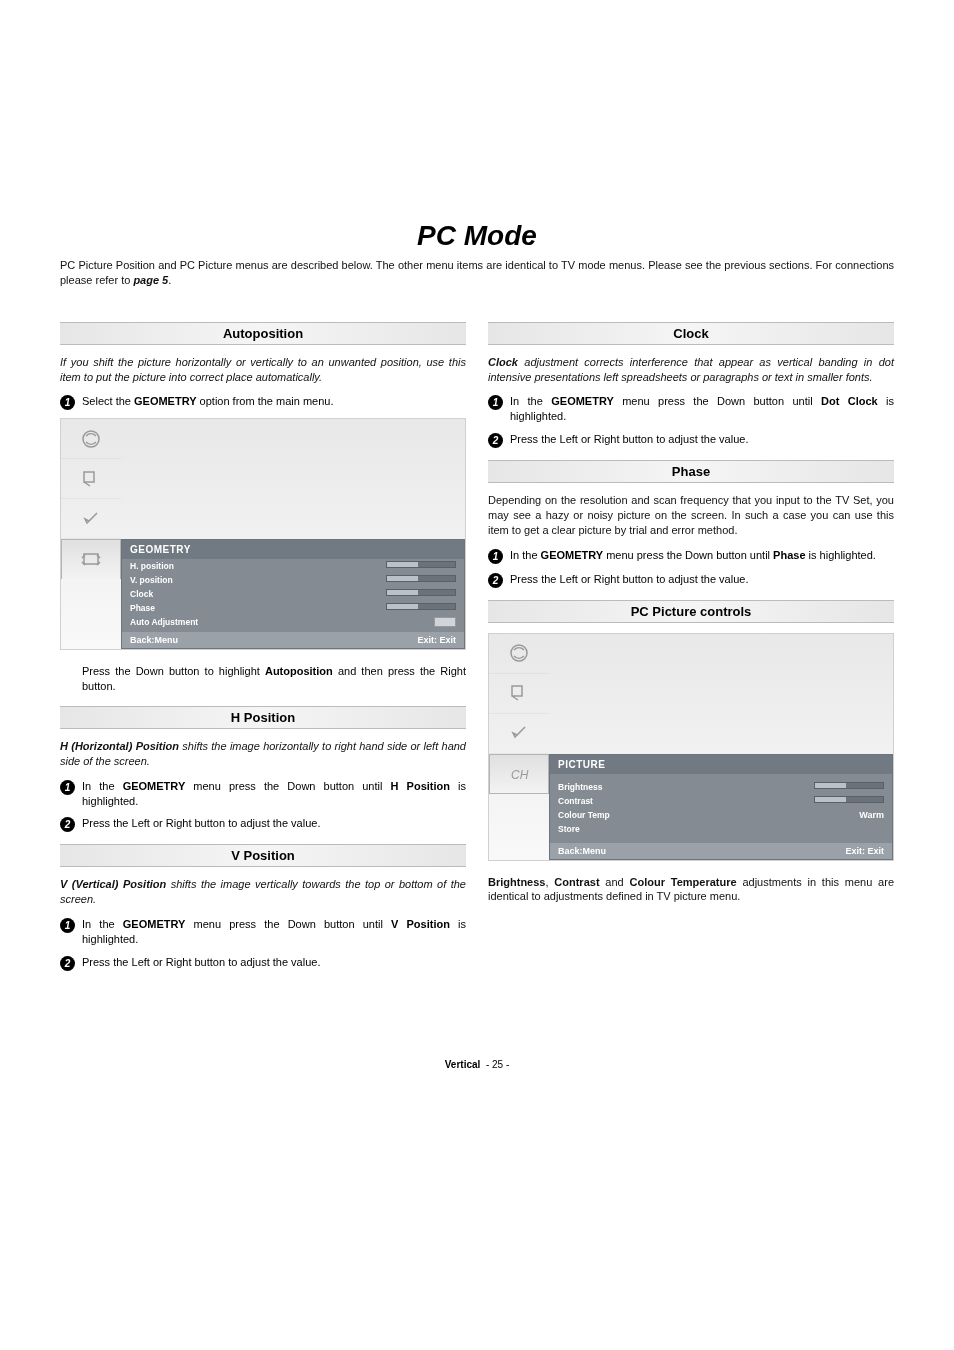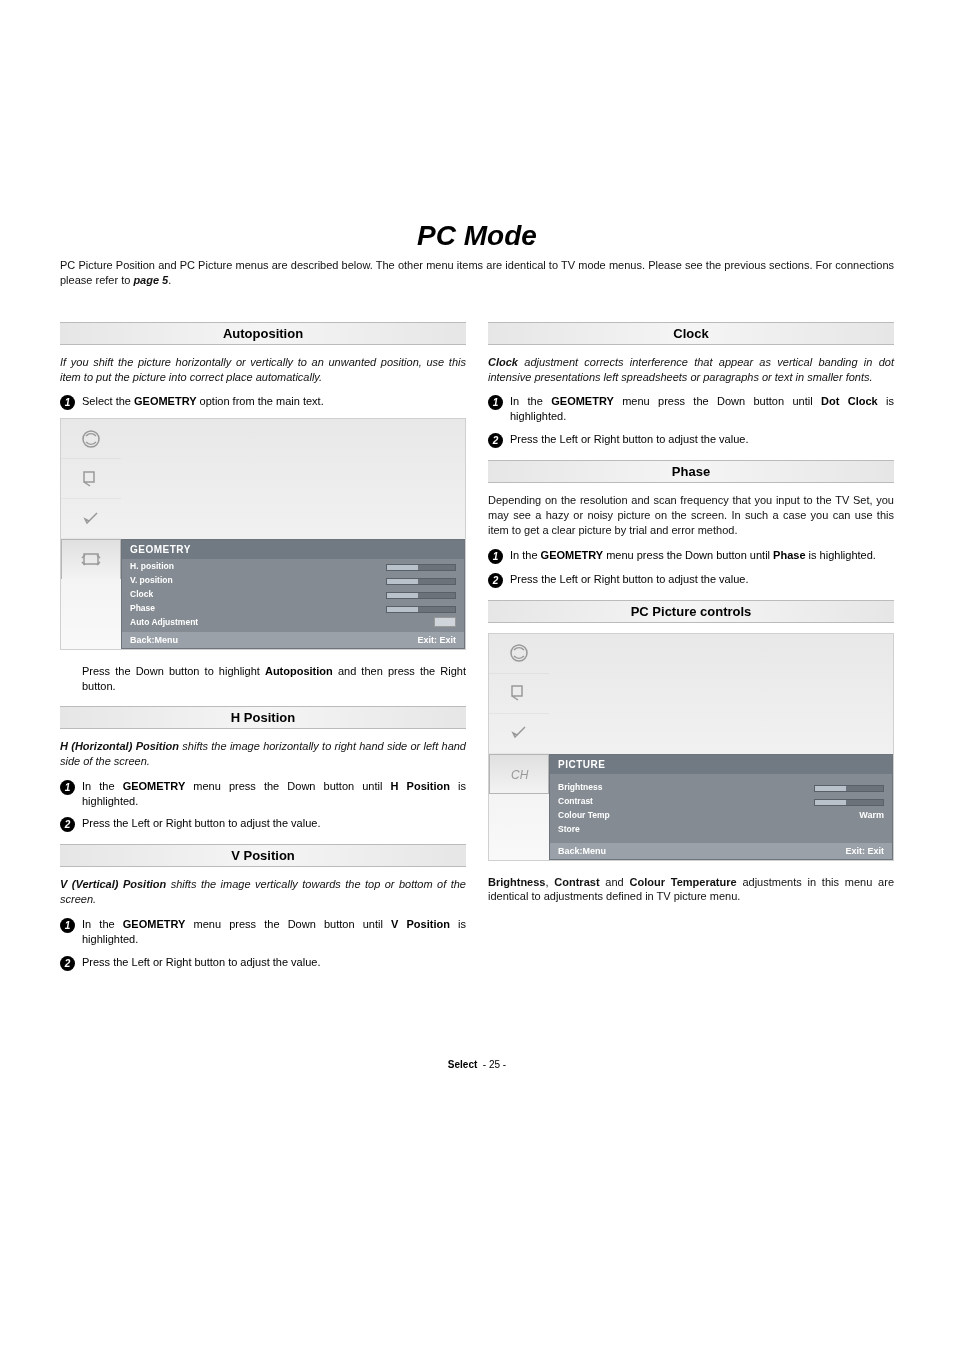--- a/index.html
+++ b/index.html
@@ -20,21 +20,21 @@
   .step-text b { font-weight: bold; }
   .menu-shot { background: linear-gradient(to bottom,#e8e8e8,#f9f9f9); border: 1px solid #d0d0d0; margin: 8px 0 14px; padding: 0; }
   .menu-sidebar { display: flex; flex-direction: column; }
   .menu-sidebar-item { width: 60px; height: 40px; display: flex; align-items: center; justify-content: center; border-bottom: 1px solid rgba(0,0,0,0.04); }
   .menu-sidebar-item.selected { border: 1px solid #b5b5b5; background: linear-gradient(to bottom,#e0e0e0,#f3f3f3); }
   .menu-sidebar-item svg { width: 24px; height: 24px; stroke: #999; fill: none; stroke-width: 1.5; }
   .menu-row { display: flex; }
   .menu-body { flex: 1; position: relative; }
   .menu-panel { background: #848b92; color: #fff; font-size: 9px; border: 1px solid #6d747c; }
   .menu-panel .mp-title { background: #717a83; font-weight: bold; padding: 4px 8px; letter-spacing: 0.5px; font-size: 10px; }
-  .menu-panel .mp-row { display: flex; justify-content: space-between; align-items: flex-end; padding: 2px 8px; height: 14px; }
+  .menu-panel .mp-row { display: flex; justify-content: space-between; align-items: flex-start; padding: 2px 8px; height: 14px; }
   .menu-panel .mp-row .label { font-weight: bold; font-size: 8.5px; }
   .menu-panel .slider { width: 70px; height: 7px; background: #6b727a; border: 1px solid #5a6067; display: inline-block; position: relative; }
   .menu-panel .slider .fill { position: absolute; left: 0; top: 0; bottom: 0; background: #b9c2cb; }
   .menu-panel .mp-foot { display: flex; justify-content: space-between; background: #9aa1a8; padding: 3px 8px; font-weight: bold; font-size: 9px; margin-top: 3px; }
   .menu-panel .ok-box { width: 22px; height: 10px; background: #cfd5da; border: 1px solid #999; display: inline-block; }
   .menu-panel .val { font-weight: bold; font-size: 9px; }
   .shot-top { display: flex; }
   .shot-top .menu-sidebar { }
   .shot-top .stub { flex: 1; }
   .geom-shot .menu-row:last-child .menu-sidebar-item { border-bottom: none; }
@@ -58,21 +58,21 @@
   <div class="columns">
 
     <div class="col">
 
       <div class="section-head">Autoposition</div>
       <div class="body-text italic">If you shift the picture horizontally or vertically to an unwanted position, use this item to put the picture into correct place automatically.</div>
 
       <div class="step">
         <div class="step-num">1</div>
         <div class="step-text">
-          <span>Select the </span><b>GEOMETRY</b><span> option from the main text.</span>
+          <span>Select the </span><b>GEOMETRY</b><span> option from the main menu.</span>
         </div>
       </div>
 
       <div class="menu-shot geom-shot">
         <div class="shot-top">
           <div class="menu-sidebar">
             <div class="menu-sidebar-item">
               <svg viewBox="0 0 24 24">
                   <circle cx="12" cy="12" r="8"></circle>
                   <path d="M7 9c3-3 7-3 10 0M7 15c3 3 7 3 10 0"></path>
@@ -276,16 +276,16 @@
       </div>
 
       <div class="body-text">
         <b>Brightness</b><span>, </span><b>Contrast</b><span> and </span><b>Colour Temperature</b><span> adjustments in this menu are identical to adjustments defined in TV picture menu.</span>
       </div>
 
     </div>
   </div>
 
   <div class="footer">
-    <b>Select</b>&nbsp;&nbsp;<span>- 25 -</span>
+    <b>Vertical</b>&nbsp;&nbsp;<span>- 25 -</span>
   </div>
 
 </div>
 
 </body></html>

